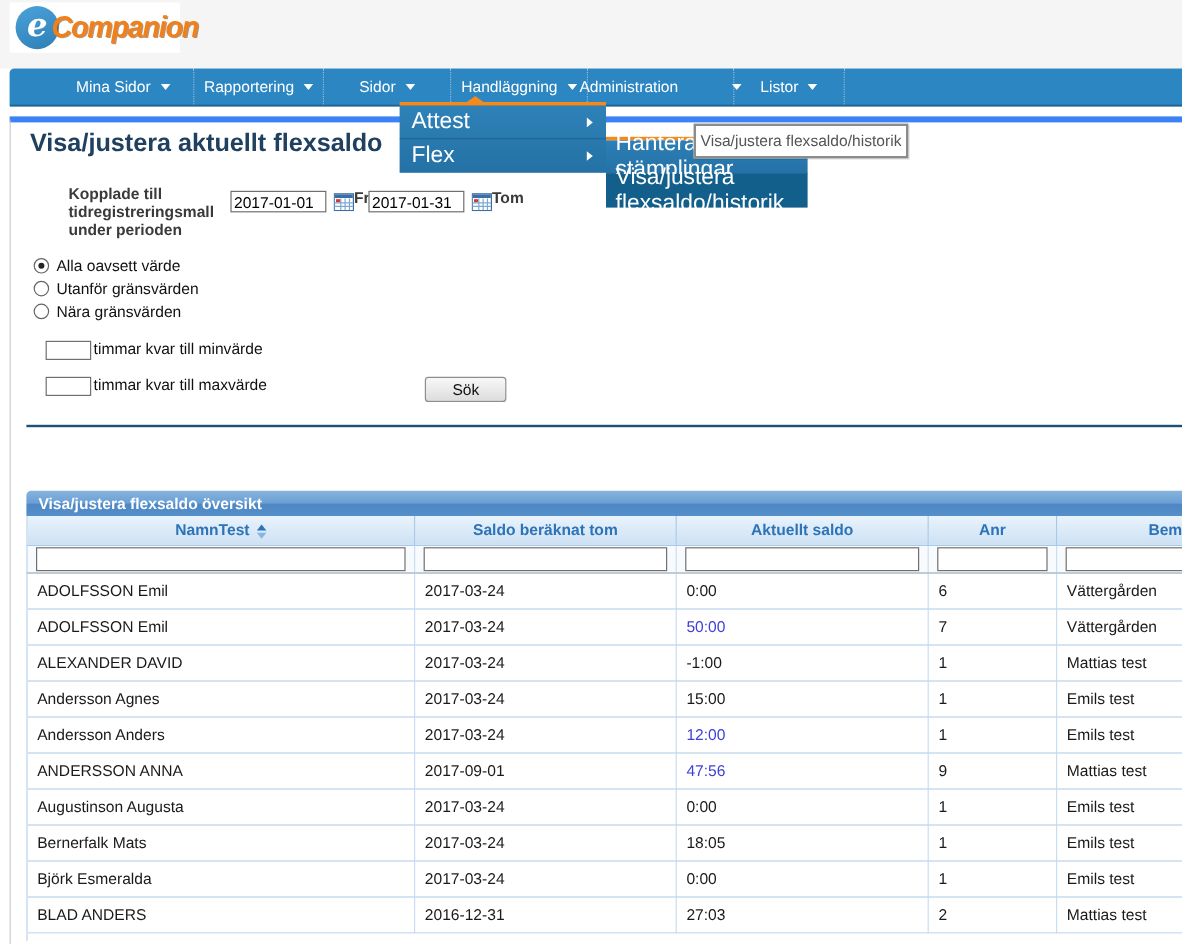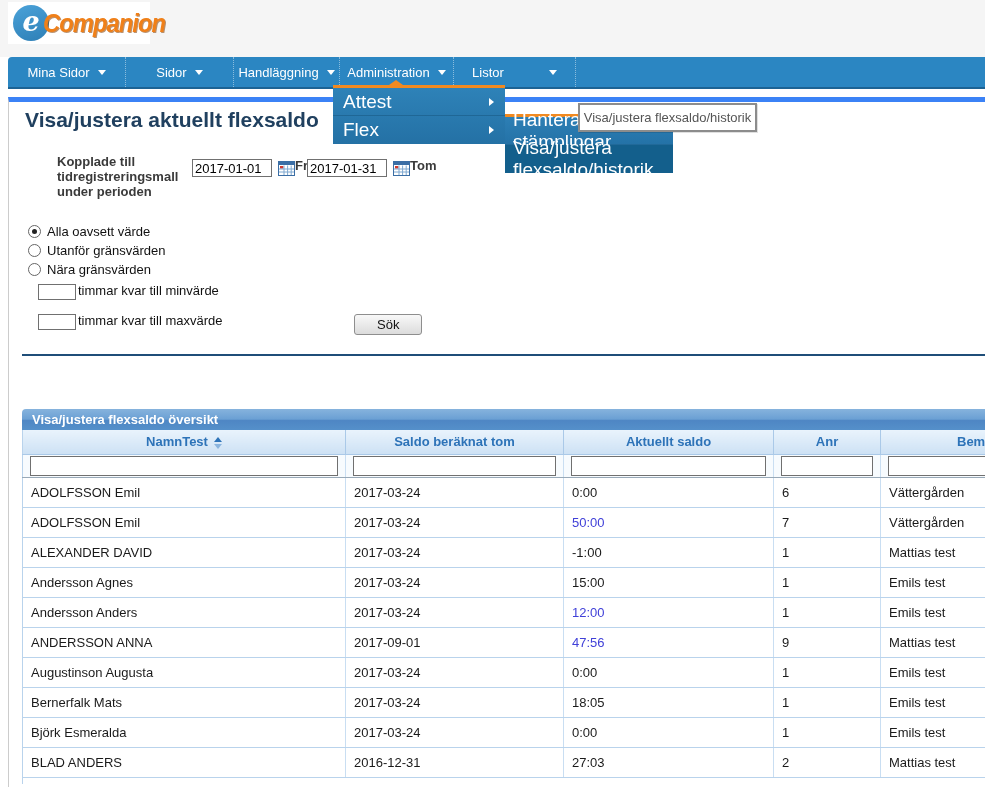--- a/index.html
+++ b/index.html
@@ -15,21 +15,21 @@
             background:linear-gradient(160deg,#4aa2d9,#2e7fb6);
             color:#fff; font-family:"DejaVu Serif", serif; font-style:italic; font-weight:bold;
             font-size:27px; line-height:34px; text-align:center; flex:0 0 36px; }
   .logo-text { color:#f08019; font-size:25px; font-weight:bold; font-style:italic;
                letter-spacing:-1px; margin-left:-6px; transform:scaleX(.95); transform-origin:left;
                text-shadow:1px 1px 0 rgba(130,60,0,.55); white-space:nowrap; }
 
   
   .navbar { position:absolute; left:8px; top:57px; width:977px; height:32px;
             background:#2b86c2; border-bottom:2px solid #1c6394; border-radius:4px 0 0 0;
-            display:flex; align-items:stretch; }
+            display:flex; align-items:stretch;padding-left:36px; }
   .nav-item { display:flex; align-items:center; justify-content:center; gap:8px;
               color:#fff; font-size:13px; cursor:pointer;
               border-right:1px dotted rgba(255,255,255,.45); }
   .nav-item:nth-child(1){ width:118px; }
   .nav-item:nth-child(2){ width:108px; }
   .nav-item:nth-child(3){ width:106px; }
   .nav-item:nth-child(4){ width:114px; }
   .nav-item:nth-child(5){ width:122px;gap:45px; }
   .nav-item:nth-child(6){ width:92px;  }
   .caret { width:0; height:0; border-left:4px solid transparent; border-right:4px solid transparent;
@@ -64,21 +64,21 @@
 
   .lbl-b { font-size:13px; font-weight:bold; color:#3a3a3a; }
   .period-label { position:absolute; left:48px; top:52px; width:140px; line-height:15px; }
   .date-group-from { position:absolute; left:183px; top:54px; }
   .date-group-tom  { position:absolute; left:298px; top:54px; }
   .date-group-from input, .date-group-tom input {
       display:block; margin-top:3px; width:80px; height:18px; border:1px solid #707070;
       font-size:13px; padding:0 2px; font-family:inherit; float:left; }
   .cal { float:left; margin:4px 0 0 6px; cursor:pointer; }
 
-  .radio-group { position:absolute; left:19px; top:120px; }
+  .radio-group { position:absolute; left:19px; top:110px; }
   .radio-row { display:flex; align-items:center; height:19px; font-size:13px; color:#111; cursor:pointer; }
   .radio { width:13px; height:13px; border:1px solid #666; border-radius:50%; background:#fff;
            margin-right:6px; position:relative; flex:0 0 13px; }
   .radio.checked::after { content:""; position:absolute; left:3px; top:3px; width:5px; height:5px;
            border-radius:50%; background:#222; }
 
   .minmax { position:absolute; left:29px; font-size:13px; color:#111; }
   .minmax input { width:38px; height:16px; border:1px solid #707070; margin-right:2px;
                   vertical-align:middle; font-family:inherit; }
   .mm-min { top:181px; }
@@ -124,20 +124,24 @@
     <span class="logo-text">Companion</span>
   </div>
 </div>
 
 <div class="navbar" id="nav">
     <div class="nav-item">
       <span class="nav-label">Mina Sidor</span>
       <span class="caret"></span>
     </div>
     <div class="nav-item">
+      <span class="nav-label">Rapportering</span>
+      <span class="caret"></span>
+    </div>
+    <div class="nav-item">
       <span class="nav-label">Sidor</span>
       <span class="caret"></span>
     </div>
     <div class="nav-item">
       <span class="nav-label">Handläggning</span>
       <span class="caret"></span>
     </div>
     <div class="nav-item">
       <span class="nav-label">Administration</span>
       <span class="caret"></span>

